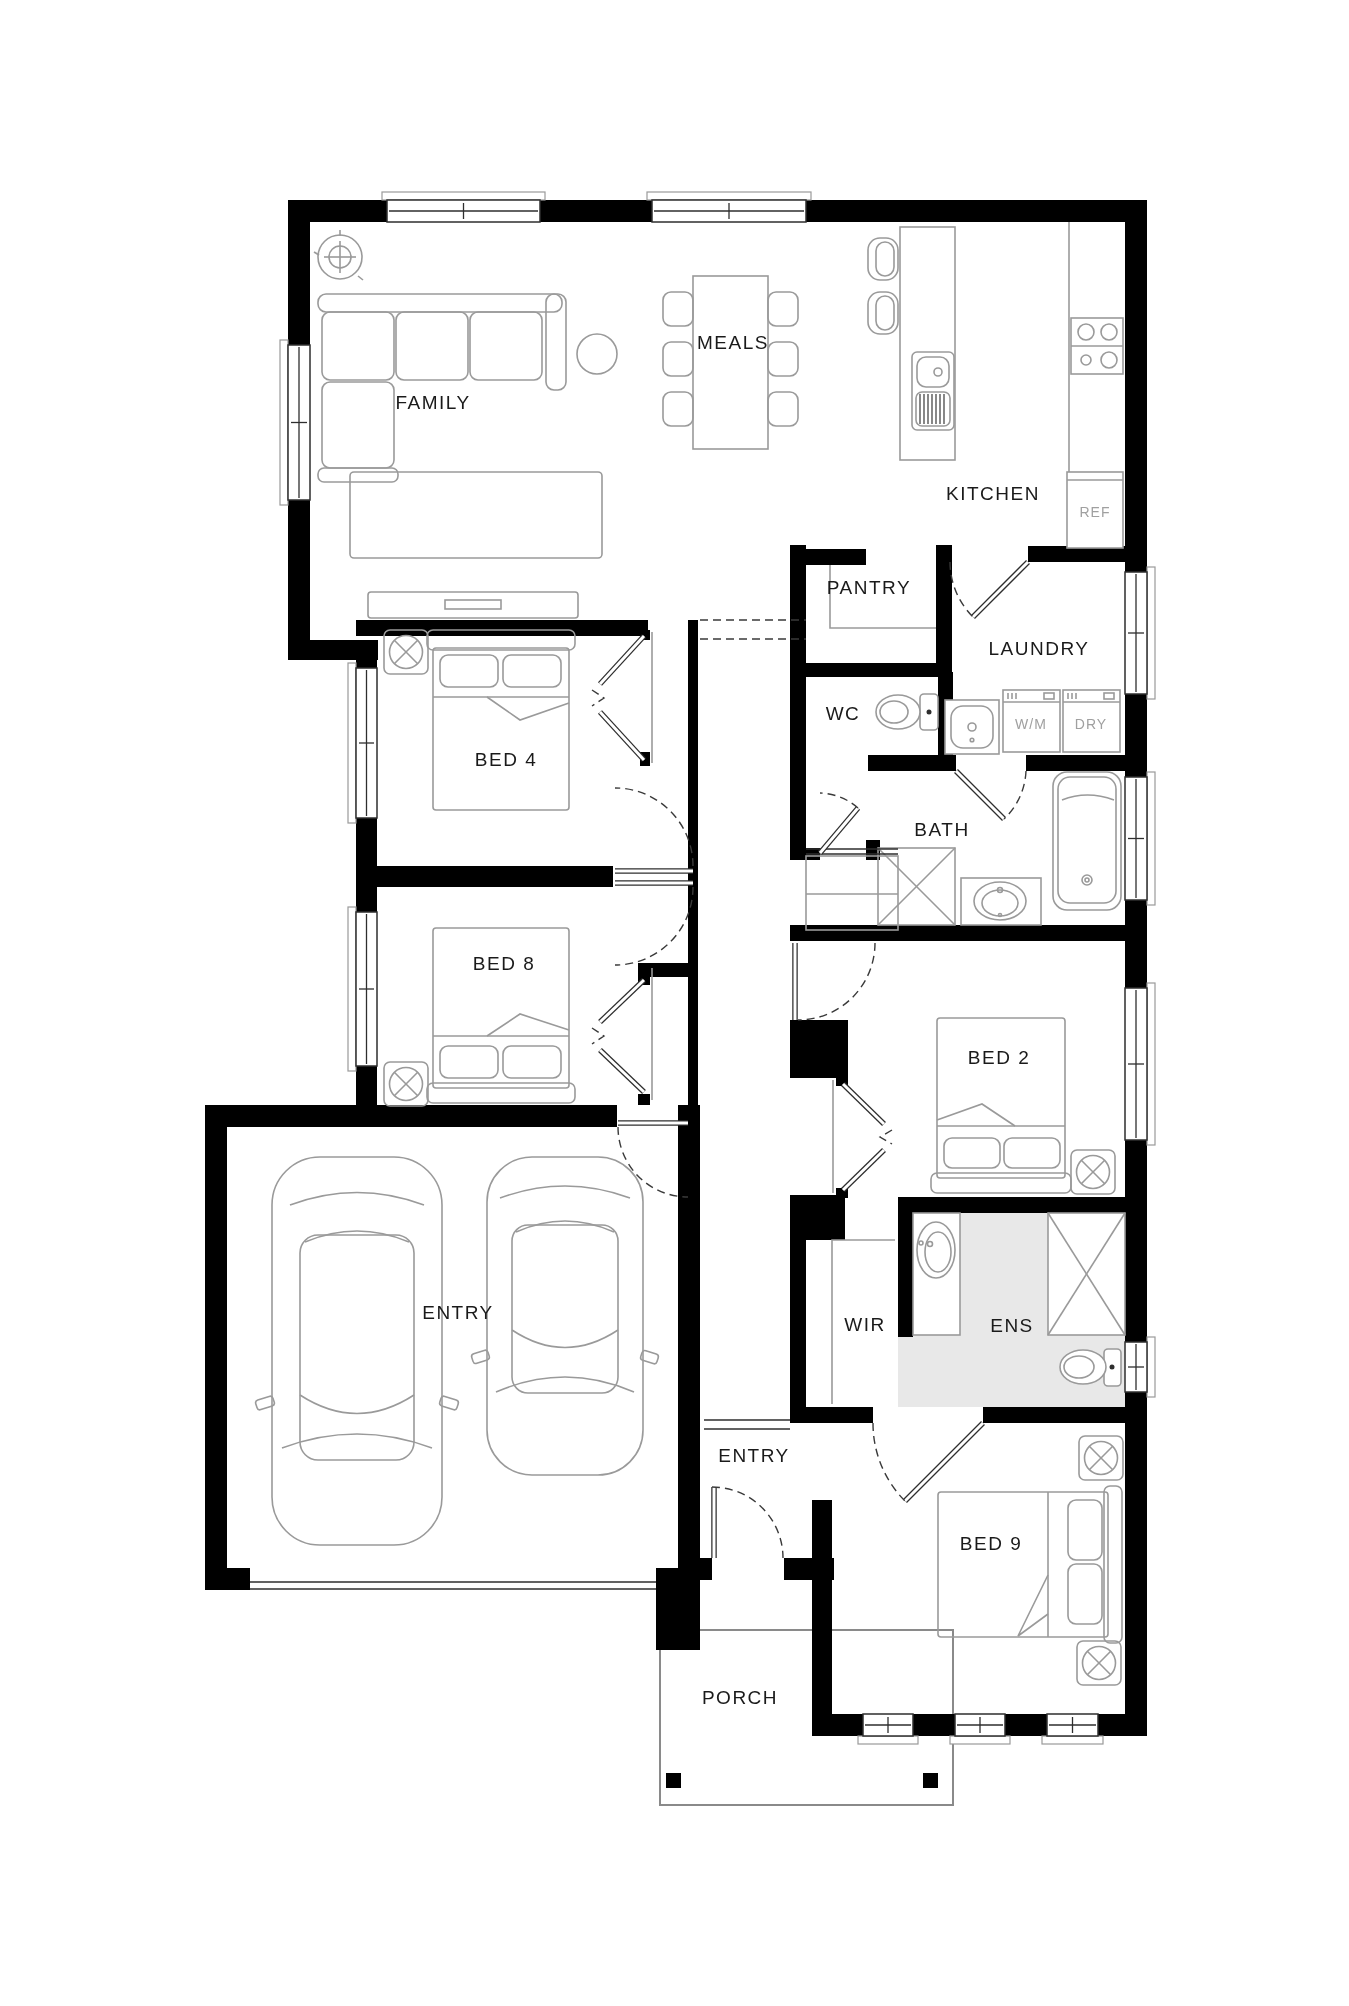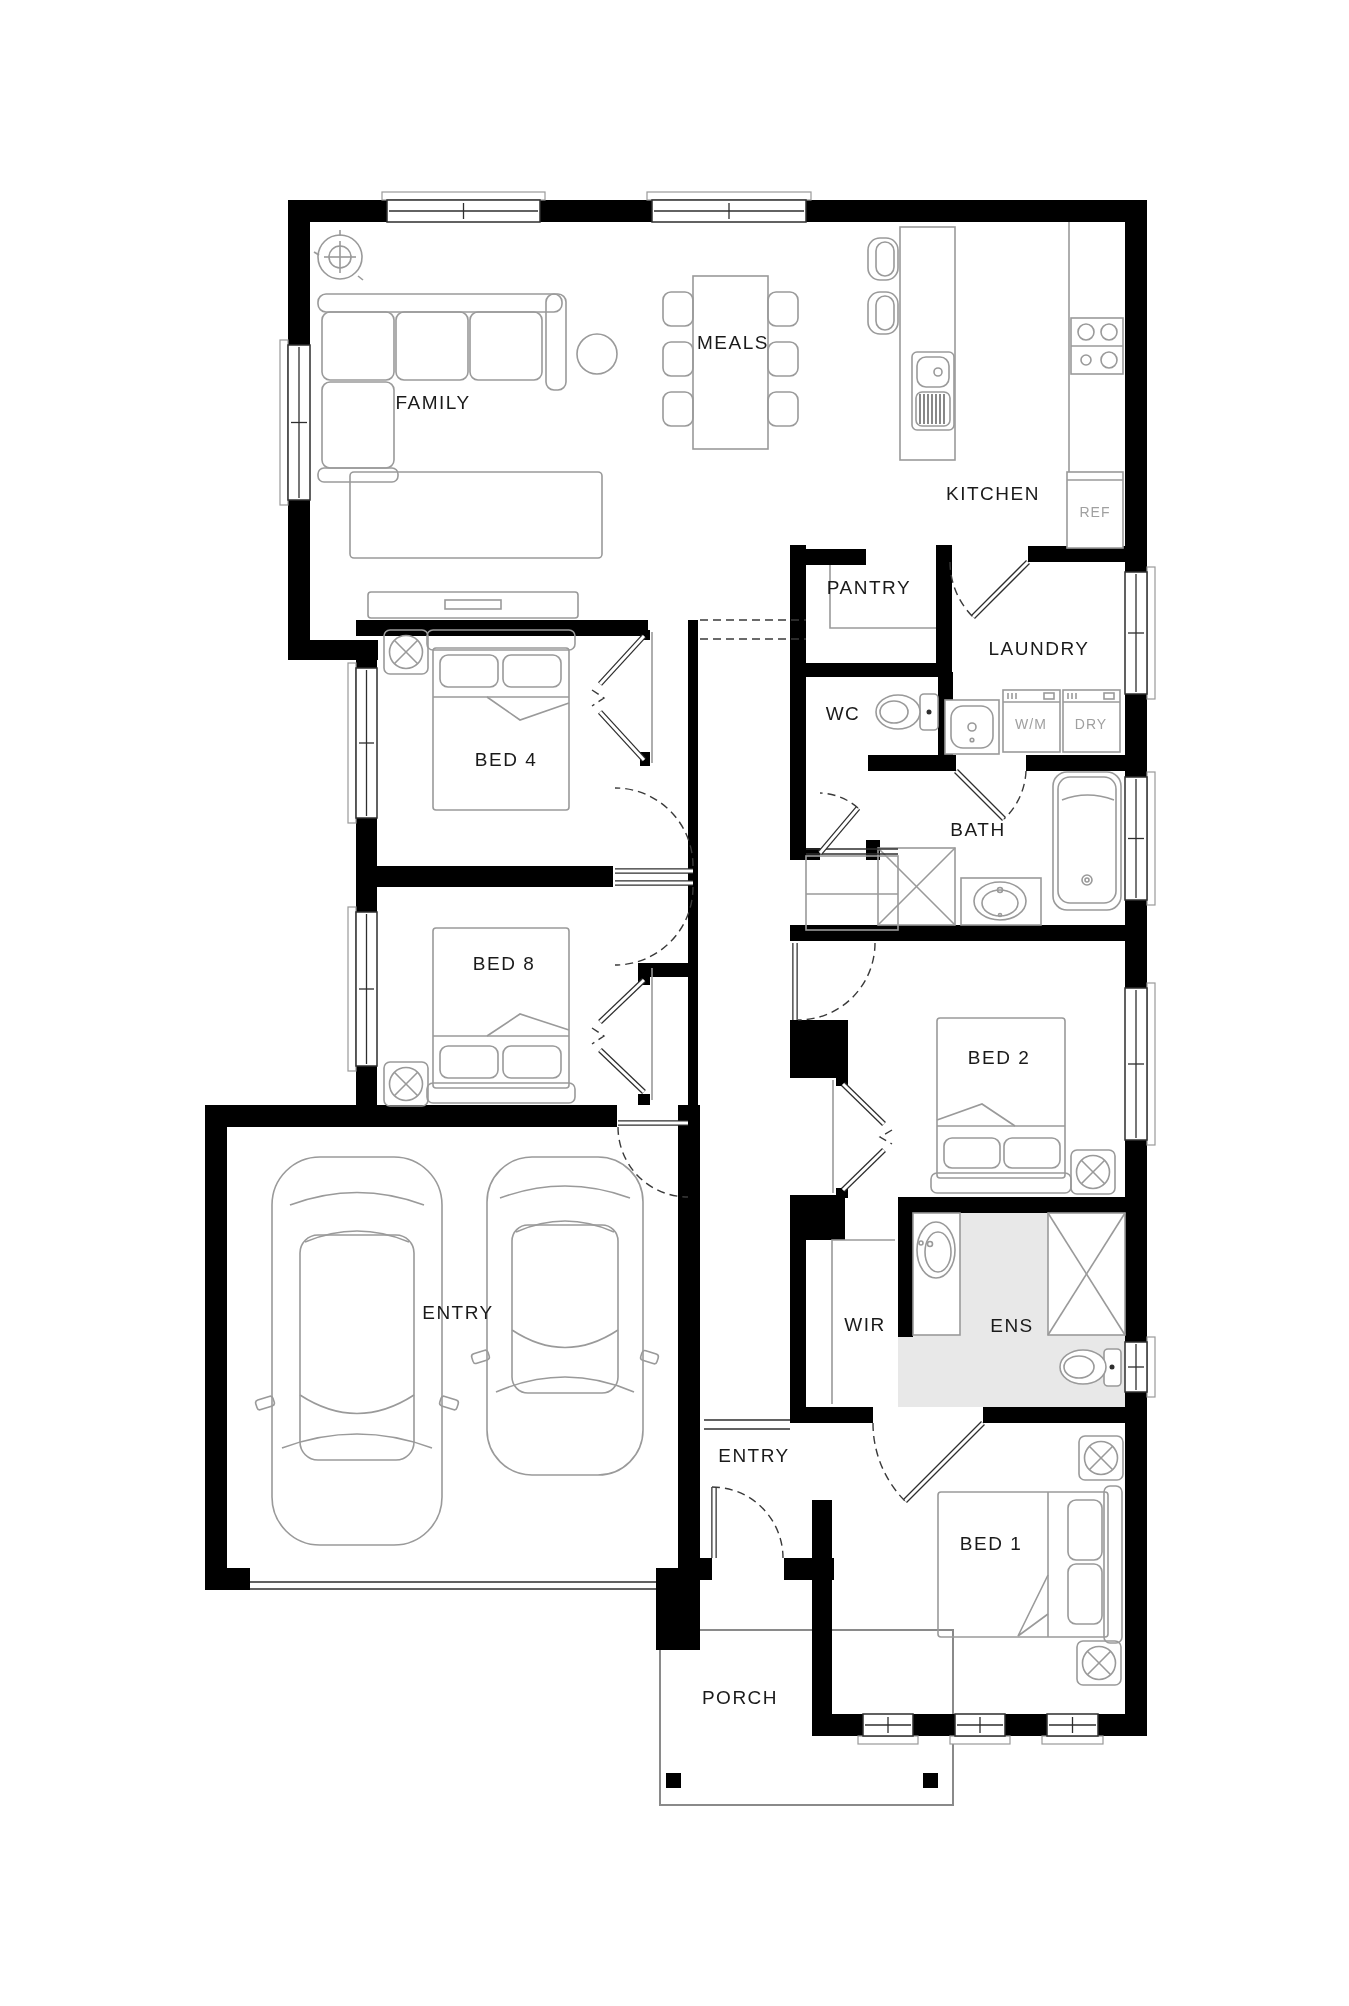--- a/index.html
+++ b/index.html
@@ -499,26 +499,26 @@
       </g>
 </svg>
 
   <div class="room-label" style="left:433px;top:403px">FAMILY</div>
   <div class="room-label" style="left:733px;top:343px">MEALS</div>
   <div class="room-label" style="left:993px;top:494px">KITCHEN</div>
   <div class="room-label" style="left:869px;top:588px">PANTRY</div>
   <div class="room-label" style="left:1039px;top:649px">LAUNDRY</div>
   <div class="room-label" style="left:843px;top:714px">WC</div>
   <div class="room-label" style="left:506px;top:760px">BED 4</div>
-  <div class="room-label" style="left:978px;top:830px">BATH</div>
+  <div class="room-label" style="left:942px;top:830px">BATH</div>
   <div class="room-label" style="left:504px;top:964px">BED 8</div>
   <div class="room-label" style="left:999px;top:1058px">BED 2</div>
   <div class="room-label" style="left:458px;top:1313px">ENTRY</div>
   <div class="room-label" style="left:865px;top:1325px">WIR</div>
   <div class="room-label" style="left:1012px;top:1326px">ENS</div>
   <div class="room-label" style="left:754px;top:1456px">ENTRY</div>
-  <div class="room-label" style="left:991px;top:1544px">BED 1</div>
+  <div class="room-label" style="left:991px;top:1544px">BED 9</div>
   <div class="room-label" style="left:740px;top:1698px">PORCH</div>
 
   <div class="appliance-label" style="left:1095px;top:512px">REF</div>
   <div class="appliance-label" style="left:1031px;top:724px">W/M</div>
   <div class="appliance-label" style="left:1091px;top:724px">DRY</div>
 </div>
 
 </body></html>

